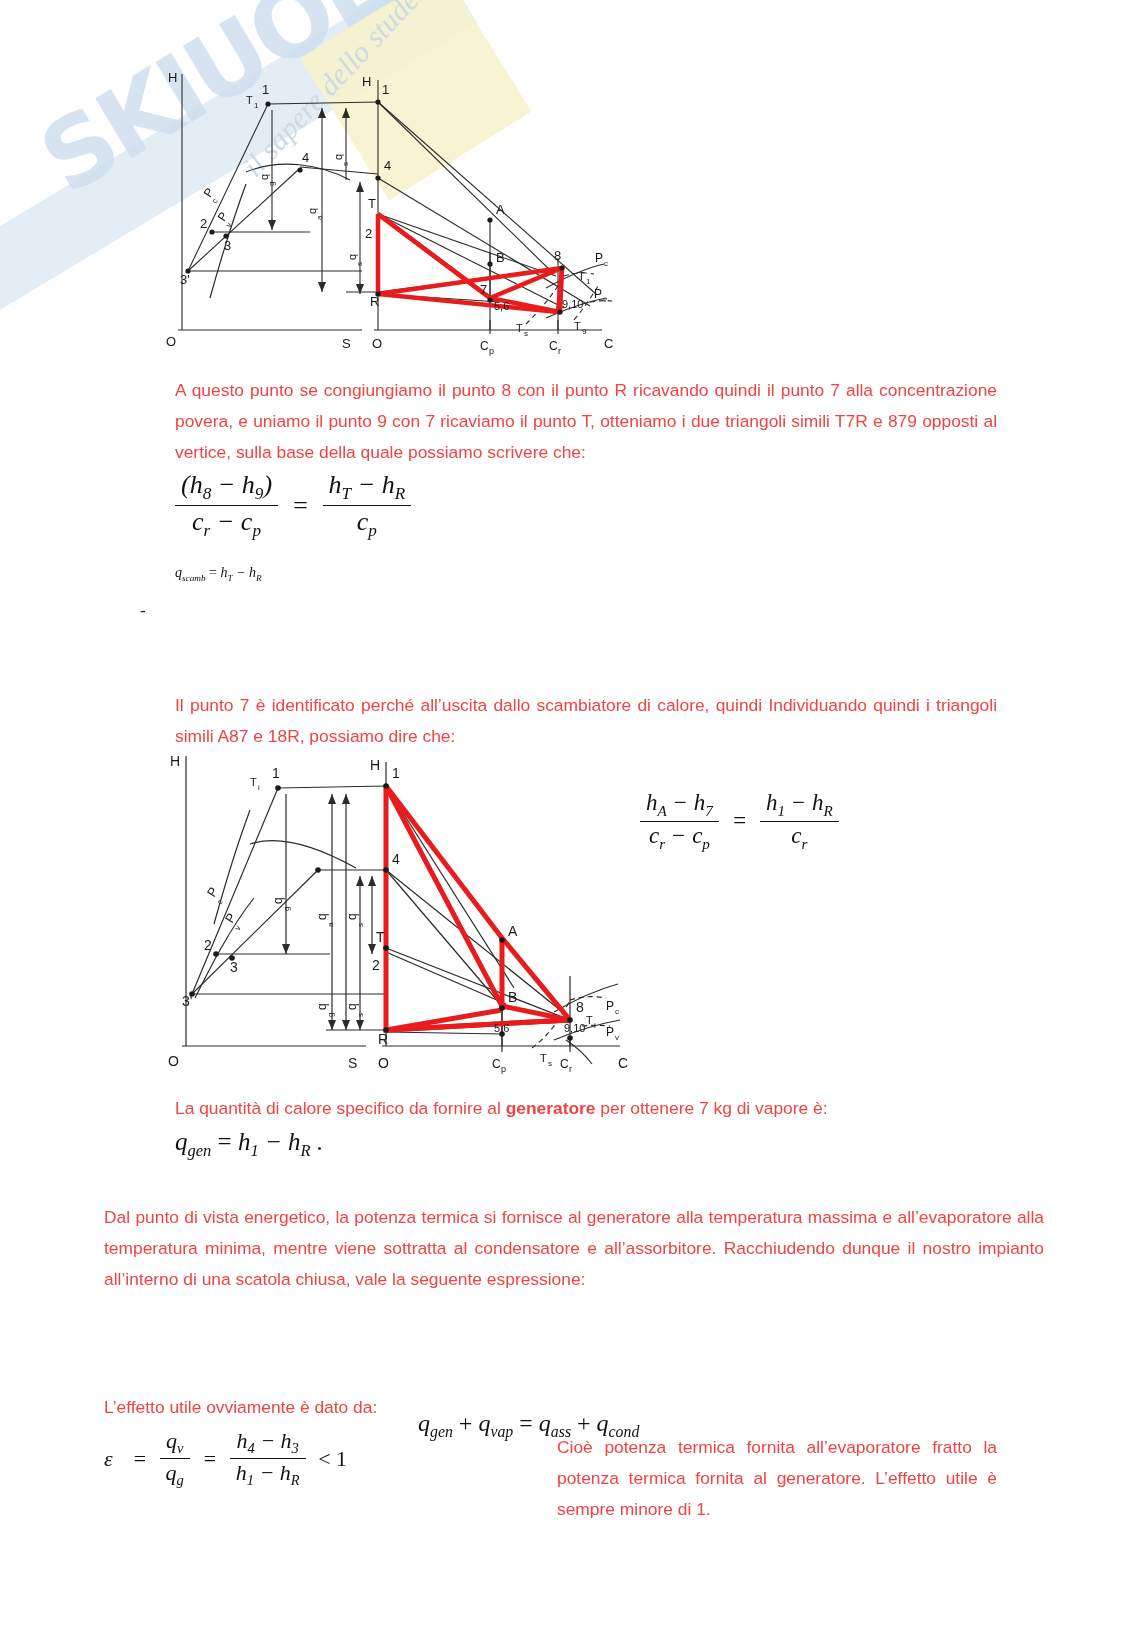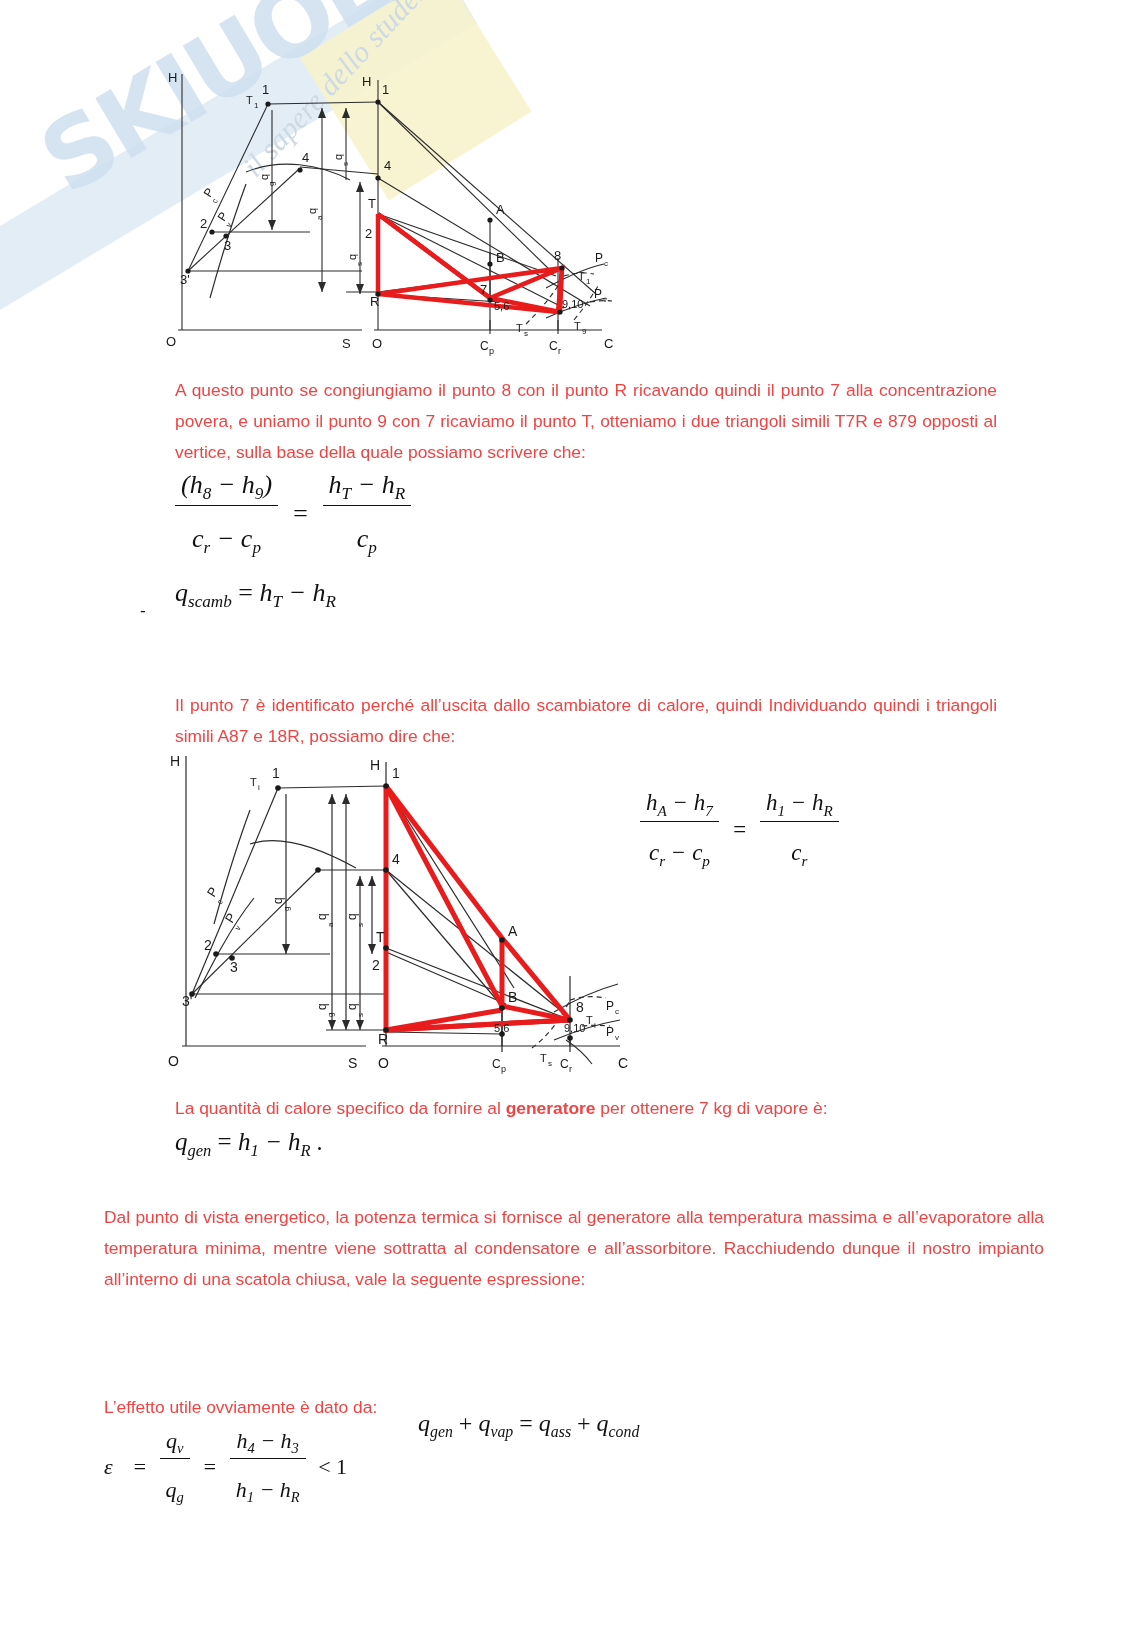--- a/index.html
+++ b/index.html
@@ -103,21 +103,21 @@
 
   
   .frac {
     display: inline-block;
     vertical-align: middle;
     text-align: center;
     font-family: "Liberation Serif", serif;
     font-style: italic;
   }
   .frac .num { display: block; padding: 0 6px 1px; }
-  .frac .den { display: block; border-top: 1.6px solid #111; padding: 18px 6px 0; }
+  .frac .den { display: block; border-top: 1.6px solid #111; padding: 1px 6px 0; }
   .eqsym { display:inline-block; vertical-align: middle; padding: 0 7px; font-family:"Liberation Serif", serif; font-style: italic;}
   sub { font-size: 0.66em; font-style: italic; }
 
   .bullet-dash {
     position: absolute;
     font-size: 17.4px;
     color: #1a1a1a;
   }
 
   .bold { font-weight: bold; font-style: normal; font-family: "Liberation Sans", sans-serif;}
@@ -292,21 +292,21 @@
       <span class="den"><i>c</i><sub>r</sub> − <i>c</i><sub>p</sub></span>
     </span>
     <span class="eqsym">=</span>
     <span class="frac">
       <span class="num"><i>h</i><sub>T</sub> − <i>h</i><sub>R</sub></span>
       <span class="den"><i>c</i><sub>p</sub></span>
     </span>
   </div>
 
 
-  <div class="mathline" style="left:175px; top:578px; font-size:26px;">
+  <div class="mathline" style="left:175px; top:565px; font-size:14px;">
     <i>q</i><sub>scamb</sub> <span style="font-style:normal">=</span> <i>h</i><sub>T</sub> − <i>h</i><sub>R</sub>
   </div>
 
   <div class="bullet-dash" style="left:140px; top:600px;">-</div>
 
   <div class="para" style="left:175px; top:690px; width:822px;">Il punto 7 è identificato perché all’uscita dallo scambiatore di calore, quindi Individuando quindi i triangoli simili A87 e 18R, possiamo dire che:</div>
 
   <svg class="fig" id="figure-bottom" viewBox="0 0 480 330" width="480" height="330">
     <g stroke="#2b2b2b" fill="none" stroke-width="1.2">
 
@@ -496,14 +496,15 @@
       <span class="den"><i>q</i><sub>g</sub></span>
     </span>
     <span class="eqsym">=</span>
     <span class="frac">
       <span class="num"><i>h</i><sub>4</sub> − <i>h</i><sub>3</sub></span>
       <span class="den"><i>h</i><sub>1</sub> − <i>h</i><sub>R</sub></span>
     </span>
     <span class="eqsym" style="font-style:normal">&lt; 1</span>
   </div>
 
+  <div class="para" style="left:557px; top:1432px; width:440px;">Cioè potenza termica fornita all’evaporatore fratto la potenza termica fornita al generatore. L’effetto utile è sempre minore di 1.</div>
 
 </div>
 
 </body></html>

